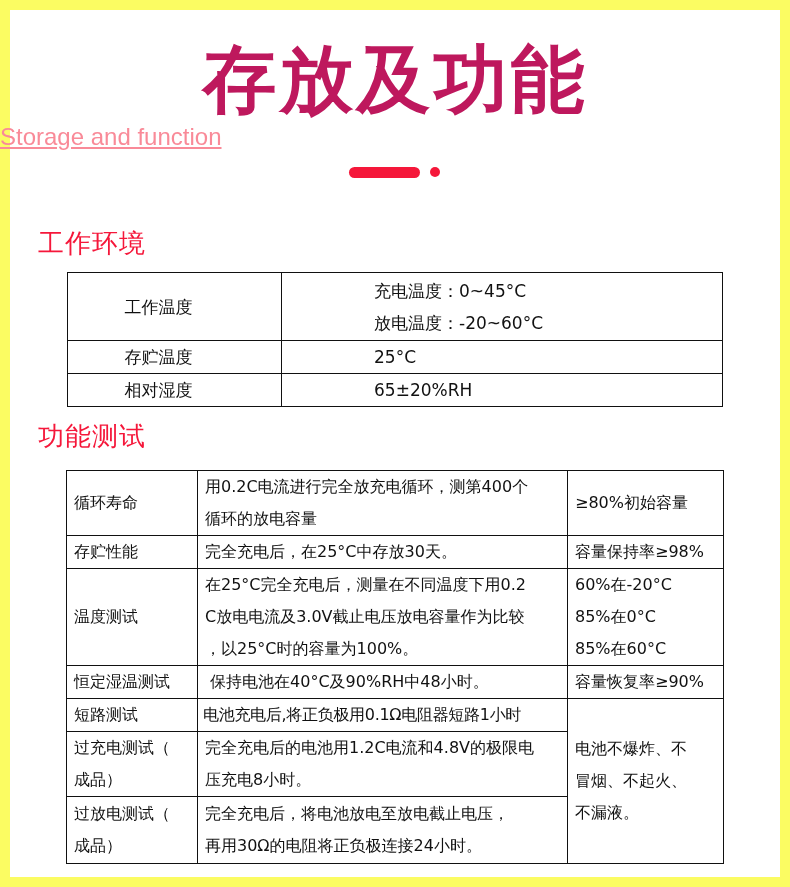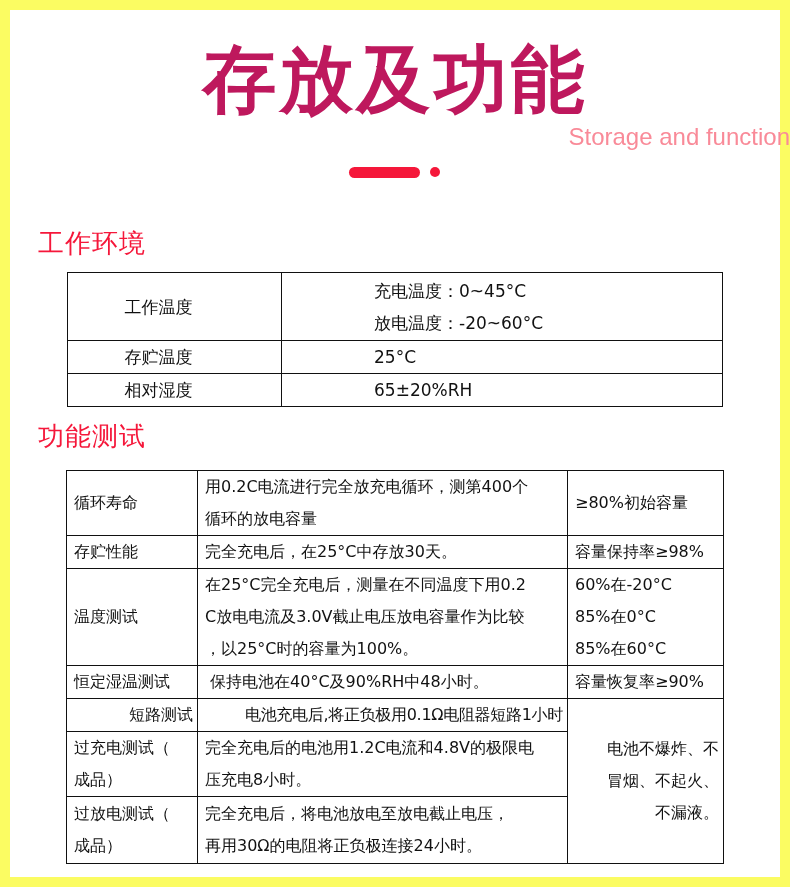--- a/index.html
+++ b/index.html
@@ -22,25 +22,26 @@
     text-align: center;
     font-size: 74px;
     font-weight: bold;
     color: #be185d;
     letter-spacing: 3px;
     line-height: 90px;
   }
   .subtitle {
     position: absolute;
     left: 0; width: 790px; top: 122px;
-    text-align: right;
+    text-align: left;
     font-size: 24px;
     color: #f98a98;
     font-family: "Liberation Sans", sans-serif;
     line-height: 30px;
+    text-decoration: underline;
   }
   .deco-bar {
     position: absolute;
     left: 349px; top: 167px;
     width: 71px; height: 11px;
     background: #f5173a;
     border-radius: 6px;
   }
   .deco-dot {
     position: absolute;
@@ -140,21 +141,21 @@
       <div>60%在-20°C</div>
       <div>85%在0°C</div>
       <div>85%在60°C</div>
     </td>
   </tr>
   <tr style="height:33px;">
     <td class="c1">恒定湿温测试</td>
     <td class="c2" style="white-space:pre;"> 保持电池在40°C及90%RH中48小时。</td>
     <td class="c3">容量恢复率≥90%</td>
   </tr>
-  <tr style="height:32px;text-align:right;">
+  <tr style="height:32px;">
     <td class="c1">短路测试</td>
     <td class="c2" style="padding-left:5px; white-space:nowrap; letter-spacing:-0.3px;">电池充电后,将正负极用0.1Ω电阻器短路1小时</td>
     <td class="c3 multi" rowspan="3" style="vertical-align:middle;">
       <div>电池不爆炸、不</div>
       <div>冒烟、不起火、</div>
       <div>不漏液。</div>
     </td>
   </tr>
   <tr style="height:65px;">
     <td class="c1 multi">

